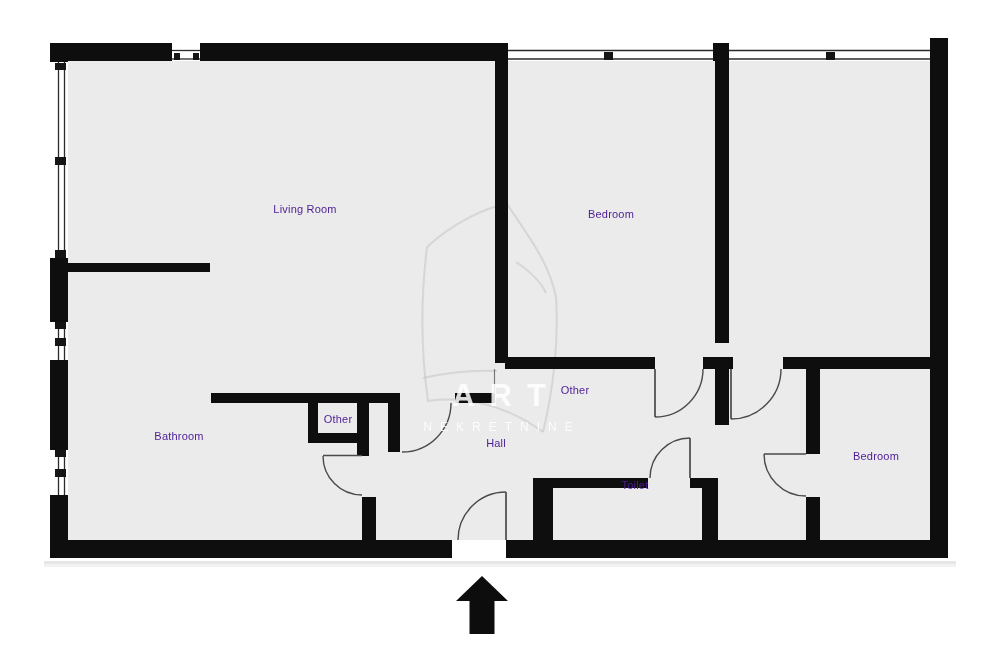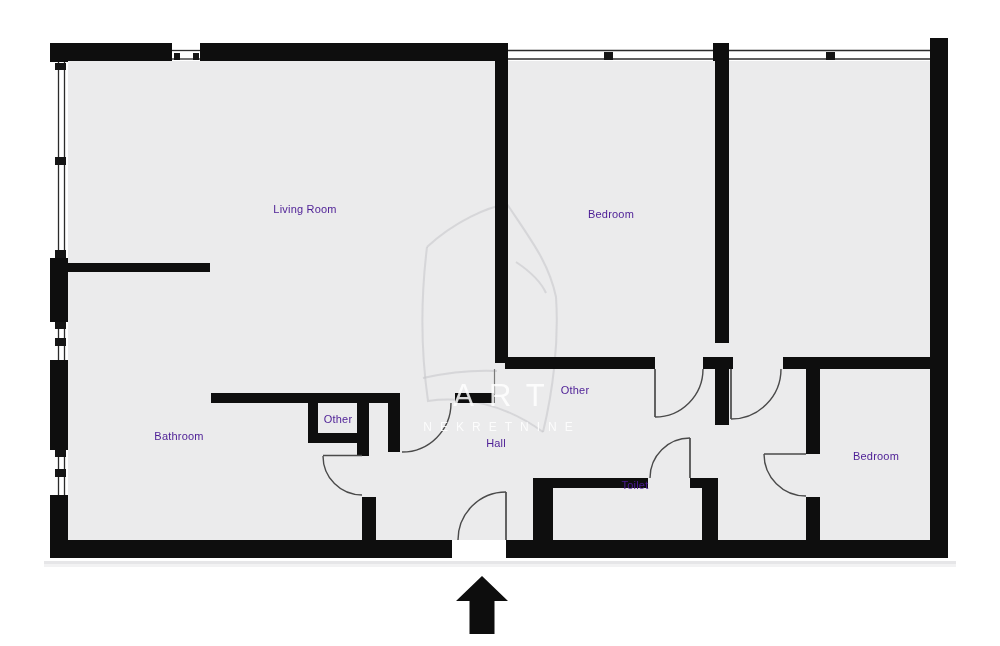--- a/index.html
+++ b/index.html
@@ -18,21 +18,21 @@
   .thinedge{stroke:#7a7a7a;stroke-width:1.2;}
   .wm{stroke:#c2c2c6;stroke-width:2;fill:none;opacity:.5;}
   .shadow1{fill:#e2e2e4;opacity:.85;}
   .shadow2{fill:#ededee;opacity:.7;}
   .room-label{
     position:absolute;transform:translate(-50%,-50%);
     font-size:11px;color:#4c1d95;white-space:nowrap;letter-spacing:.2px;
   }
   .wm-art{
     position:absolute;transform:translate(-50%,-50%);
-    font-size:31px;font-weight:400;letter-spacing:15px;text-indent:7px;
+    font-size:31px;font-weight:700;letter-spacing:15px;text-indent:7px;
     color:rgba(255,255,255,.85);white-space:nowrap;
   }
   .wm-nek{
     position:absolute;transform:translate(-50%,-50%);
     font-size:12px;font-weight:400;letter-spacing:8px;text-indent:4px;
     color:rgba(255,255,255,.85);white-space:nowrap;
   }
 </style>
 </head>
 <body>

